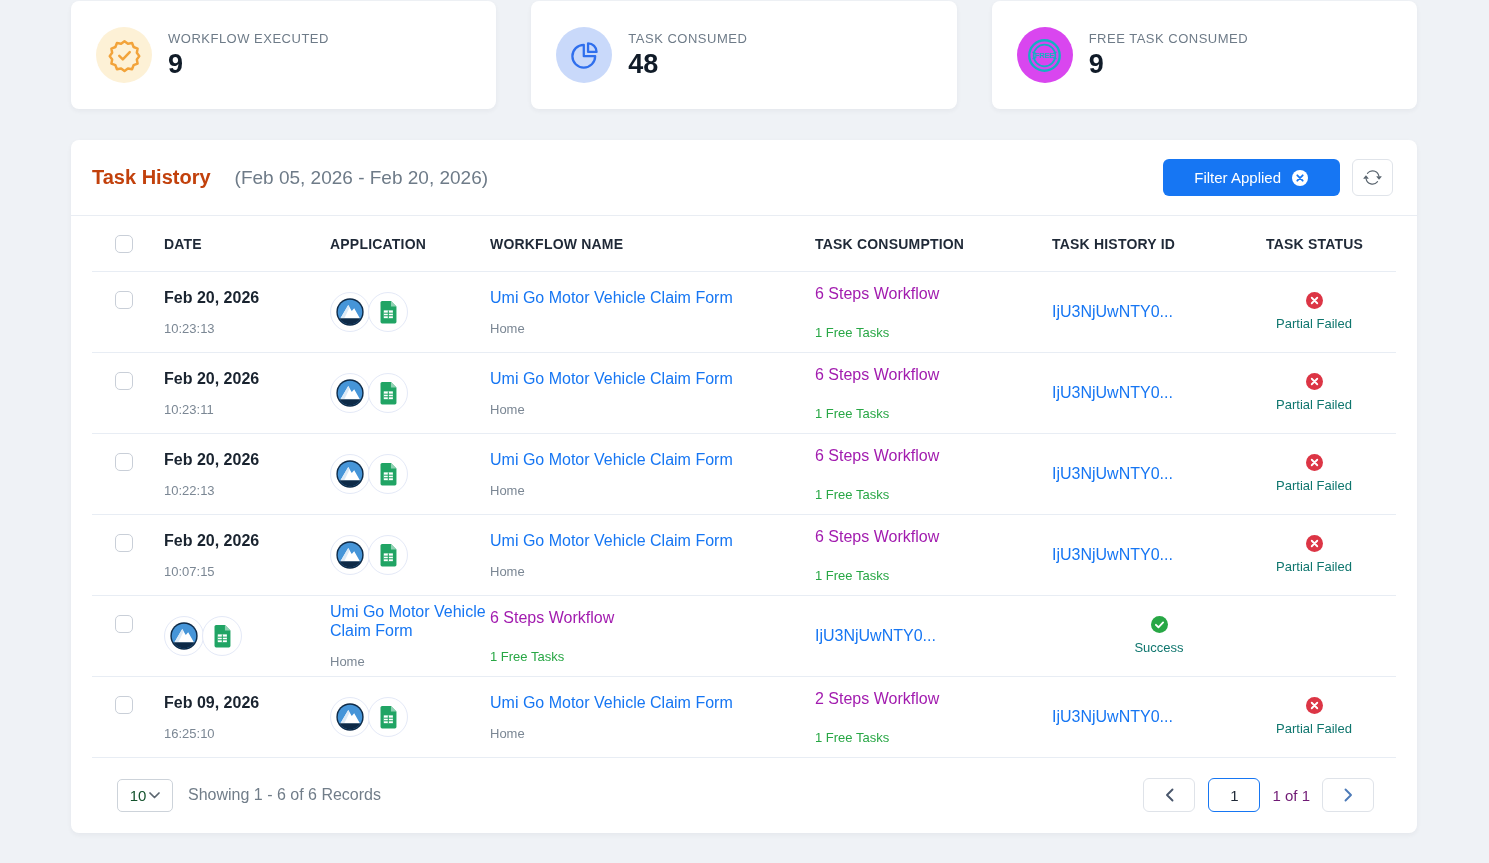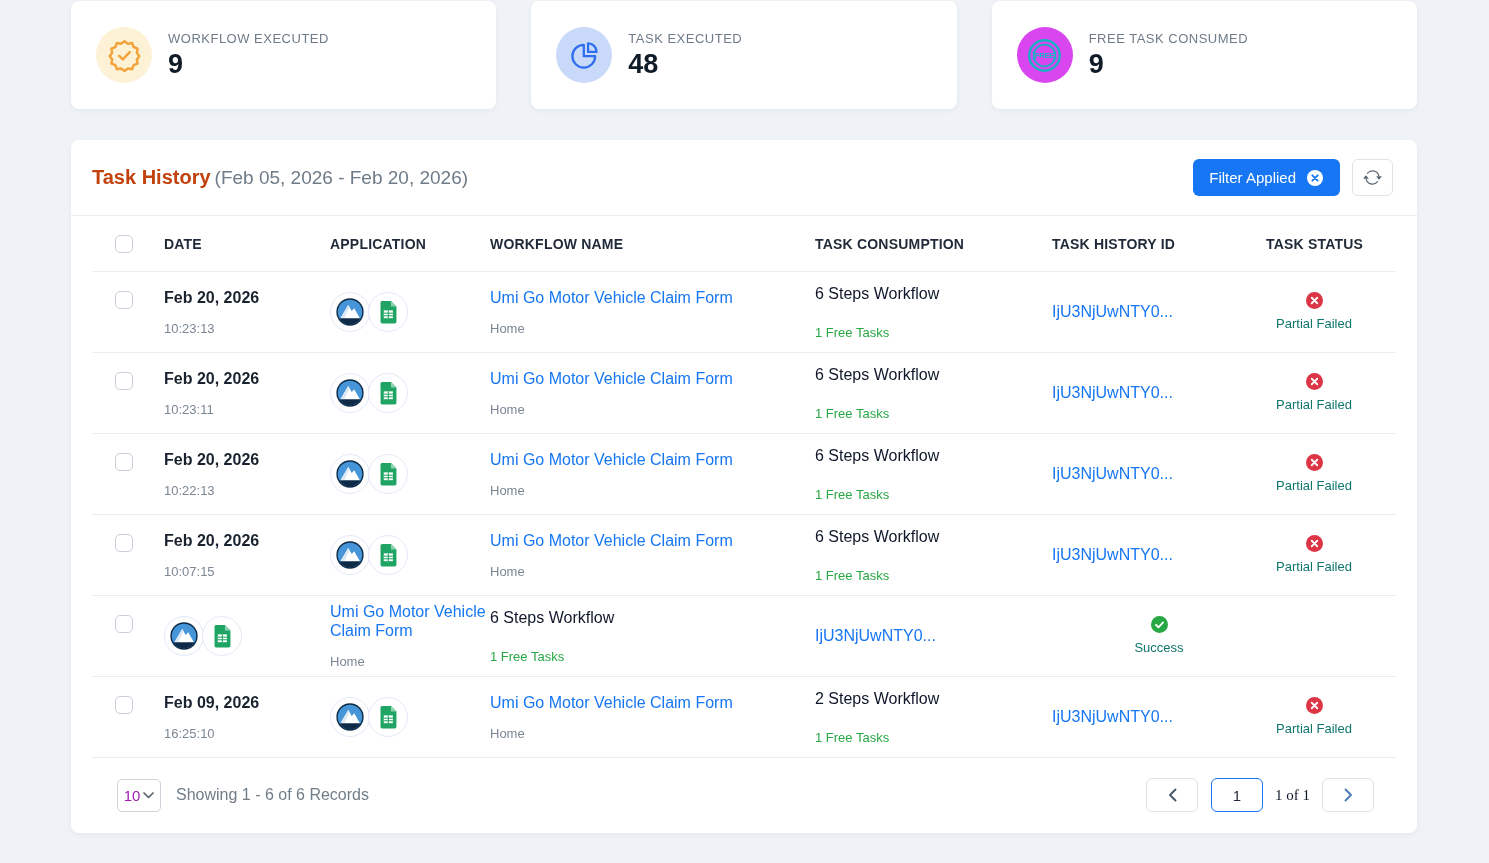--- a/index.html
+++ b/index.html
@@ -19,56 +19,56 @@
 .cicon { width:56px; height:56px; border-radius:50%; display:flex; align-items:center; justify-content:center; margin-right:16px; flex:none; }
 .cicon-badge { background:#fdf1d6; }
 .cicon-pie { background:#c9d9fa; }
 .cicon-free { background:#d946ef; }
 .clabel { font-size:13px; color:#6e7b88; letter-spacing:.5px; }
 .cvalue { font-size:27px; font-weight:700; color:#101b28; margin-top:3px; }
 
 .panel { margin:31px 72px 0 71px; background:#fff; border-radius:8px; box-shadow:0 2px 5px rgba(30,40,60,.05); }
 .phead { height:75px; display:flex; align-items:center; padding:0 24px 0 21px; }
 .ptitle { font-size:20px; font-weight:700; color:#c2410c; }
-.pdate { font-size:19px; color:#6e7b88; margin-left:4px; }
+.pdate { font-size:19px; color:#6e7b88; margin-left:24px; }
 .spacer { flex:1; }
-.filter-btn { height:37px; background:#1676f3; color:#fff; border:none; border-radius:6px; font-size:15px; font-family:inherit; display:flex; align-items:center; gap:10px; padding:0 16px; cursor:pointer; }
+.filter-btn { height:37px; background:#1676f3; color:#fff; border:none; border-radius:6px; font-size:15px; font-family:inherit; display:flex; align-items:center; gap:10px; padding:0 31px; cursor:pointer; }
 .refresh-btn { height:37px; width:41px; margin-left:12px; background:#fff; border:1px solid #e0e4ea; border-radius:6px; display:flex; align-items:center; justify-content:center; cursor:pointer; }
 
 .tgrid { display:grid; grid-template-columns:93px 166px 160px 325px 237px 214px 96px; align-items:center; }
 .thead { height:56px; border-top:1px solid #e9edf3; }
 .hcell { font-size:14px; font-weight:700; color:#1f2937; letter-spacing:.2px; }
 .hcell.center { text-align:center; white-space:nowrap; }
 .trow .cbcell { align-self:start; margin-top:20px; }
 .cb { appearance:none; -webkit-appearance:none; width:18px; height:18px; border:1px solid #c9cfd8; border-radius:5px; background:#fff; margin:0 0 0 44px; display:block; }
 .trow { height:81px; position:relative; }
 .trow::before { content:""; position:absolute; top:0; left:21px; right:21px; height:1px; background:#e8edf4; }
 .cell-main { font-size:16px; font-weight:700; color:#19232f; line-height:19px; }
 .cell-sub { font-size:13px; color:#7b8794; margin-top:14px; line-height:15px; }
 .wf-link { font-size:16px; color:#1676f3; line-height:19px; cursor:pointer; }
-.steps { font-size:16px; color:#0f172a; line-height:19px; }
+.steps { font-size:16px; color:#a21caf; line-height:19px; }
 .free { font-size:13px; color:#28a745; margin-top:22px; line-height:15px; }
 .id-link { font-size:16px; color:#1676f3; cursor:pointer; }
 .apps { display:flex; }
 .app-circle { width:40px; height:40px; border-radius:50%; background:#fff; border:1px solid #e4e9f7; display:flex; align-items:center; justify-content:center; }
 .app-circle + .app-circle { margin-left:-2px; }
 .status-cell { display:flex; flex-direction:column; align-items:center; }
 .status-label { font-size:13px; color:#0f766e; margin-top:7px; }
 .st-icon { display:none; }
 .trow.status-failed .st-icon.failed { display:block; }
 .trow.status-success .st-icon.success { display:block; }
 
 .tfoot { height:76px; position:relative; display:flex; align-items:center; padding:0 43px 0 46px; }
 .tfoot::before { content:""; position:absolute; top:0; left:21px; right:21px; height:1px; background:#e8edf4; }
-.pgsize { width:44px; height:33px; border:1px solid #cdd3da; border-radius:5px; display:flex; align-items:center; justify-content:center; gap:3px; font-size:15px; color:#a21caf; background:#fff; cursor:pointer; }
+.pgsize { width:56px; height:33px; border:1px solid #cdd3da; border-radius:5px; display:flex; align-items:center; justify-content:center; gap:3px; font-size:15px; color:#14532d; background:#fff; cursor:pointer; }
 .showing { margin-left:15px; font-size:16px; color:#717d89; }
 .pag { display:flex; align-items:center; margin-left:auto; }
 .pbtn { width:52px; height:34px; border:1px solid #dfe3e9; border-radius:6px; background:#fff; display:flex; align-items:center; justify-content:center; cursor:pointer; }
 .pcur { width:52px; height:34px; border:1px solid #1676f3; border-radius:6px; display:flex; align-items:center; justify-content:center; font-size:15px; color:#1f2937; margin-left:13px; background:#fff; }
-.pinfo { font-size:15px; color:#0f172a; margin:16px 12px;font-family:Liberation Serif, serif; }
+.pinfo { font-size:15px; color:#701a75; margin:16px 12px; }
 </style>
 </head>
 <body>
 
 <div class="stats">
   <div class="card">
     <div class="cicon cicon-badge">
       <svg width="37" height="37" viewBox="0 0 24 24" fill="none" stroke="#f2a33a" stroke-width="1.6" stroke-linejoin="round" stroke-linecap="round">
         <path d="M12 2.8 l2.2 1.6 2.7-.5 1 2.6 2.6 1-.5 2.7 1.6 2.2-1.6 2.2.5 2.7-2.6 1-1 2.6-2.7-.5-2.2 1.6-2.2-1.6-2.7.5-1-2.6-2.6-1 .5-2.7-1.6-2.2 1.6-2.2-.5-2.7 2.6-1 1-2.6 2.7.5z"></path>
         <polyline points="8.6 12.2 10.9 14.5 15.4 9.8"></polyline>
@@ -80,21 +80,21 @@
     </div>
   </div>
   <div class="card">
     <div class="cicon cicon-pie">
       <svg width="37" height="37" viewBox="0 0 26 26" fill="none" stroke="#2f6fed" stroke-width="1.6" stroke-linejoin="round">
         <path d="M12.5 5.5 A 8 8 0 1 0 20.5 13.5 L 12.5 13.5 Z"></path>
         <path d="M15.5 4.5 A 6 6 0 0 1 21.5 10.5 L 15.5 10.5 Z"></path>
       </svg>
     </div>
     <div>
-      <div class="clabel">TASK EXECUTED</div>
+      <div class="clabel">TASK CONSUMED</div>
       <div class="cvalue">48</div>
     </div>
   </div>
   <div class="card">
     <div class="cicon cicon-free">
       <svg width="37" height="37" viewBox="0 0 34 34" fill="none">
         <circle cx="17" cy="17" r="14" stroke="#14b0c2" stroke-width="2.2"></circle>
         <circle cx="17" cy="17" r="10" stroke="#14b0c2" stroke-width="1.5"></circle>
         <path d="M6 14 L9 15 M6 20 L9 19 M28 14 L25 15 M28 20 L25 19" stroke="#14b0c2" stroke-width="1.3"></path>
         <text x="17" y="19.6" text-anchor="middle" font-family="Liberation Sans, sans-serif" font-size="7" font-weight="bold" fill="#14b0c2" letter-spacing="-0.2">FREE</text>

